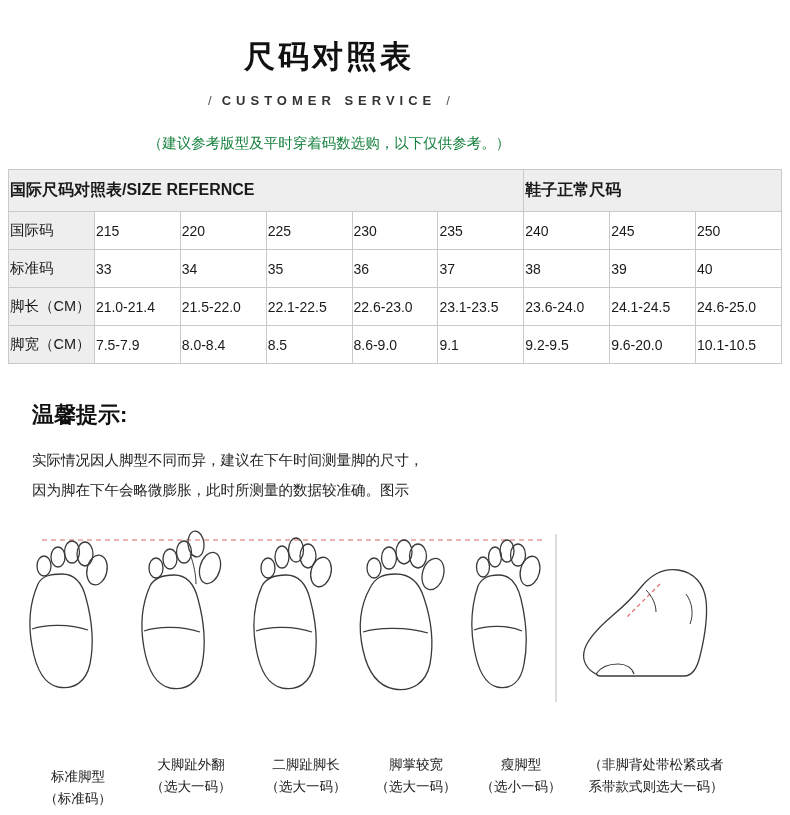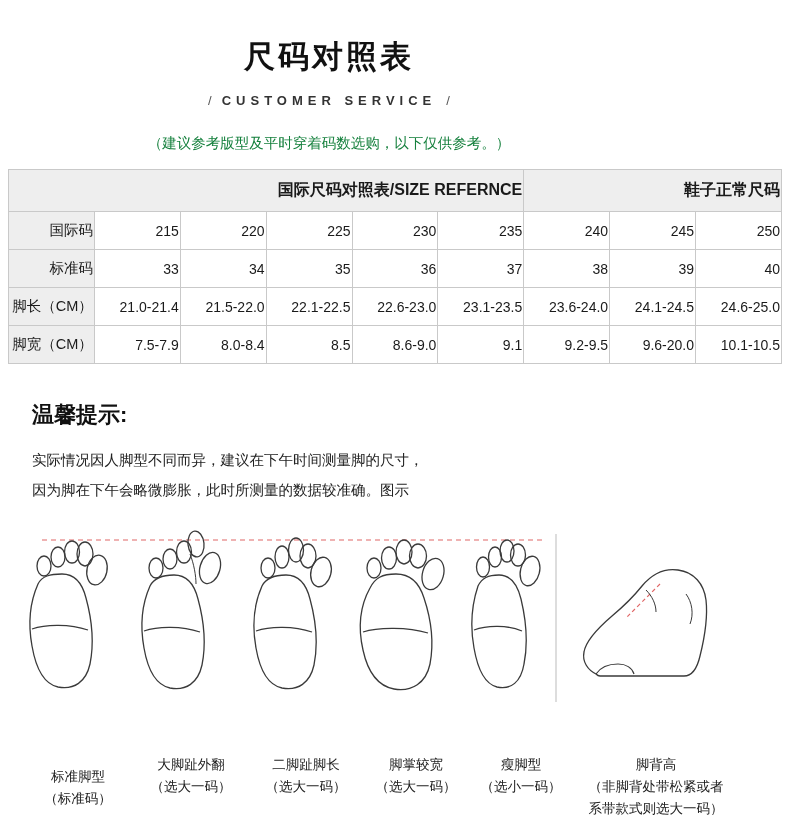--- a/index.html
+++ b/index.html
@@ -62,21 +62,21 @@
     padding: 0 8px;
   }
   table.size-table {
     width: 774px;
     margin: 0 auto;
     border-collapse: collapse;
     table-layout: fixed;
   }
   table.size-table td, table.size-table th {
     border: 1px solid #c9c9c9;
-    text-align: right;
+    text-align: left;
     font-size: 14px;
     color: #1a1a1a;
     height: 38px;
     font-weight: normal;
     padding: 2px 1px;
     white-space: nowrap;
   }
   table.size-table thead td {
     background: #eeeeee;
     font-size: 16px;
@@ -293,19 +293,18 @@
     </div>
     <div class="cap" style="left:353px; top:0; width:126px;">
       <div>脚掌较宽</div>
       <div>（选大一码）</div>
     </div>
     <div class="cap" style="left:458px; top:0; width:126px;">
       <div>瘦脚型</div>
       <div>（选小一码）</div>
     </div>
     <div class="cap" style="left:556px; top:0; width:200px;">
-      <div>脚背高</div>
       <div>（非脚背处带松紧或者</div>
       <div>系带款式则选大一码）</div>
     </div>
   </div>
 
 </div>
 
 </body></html>

